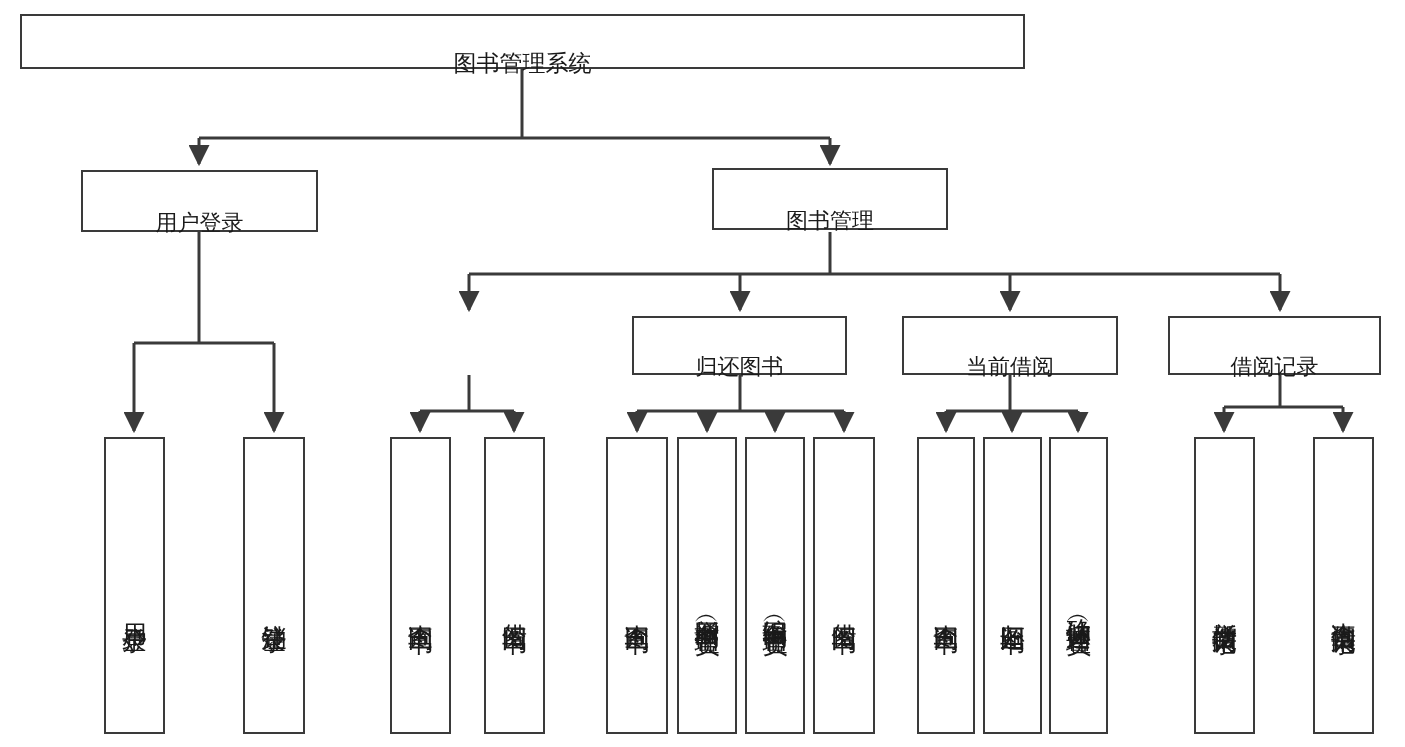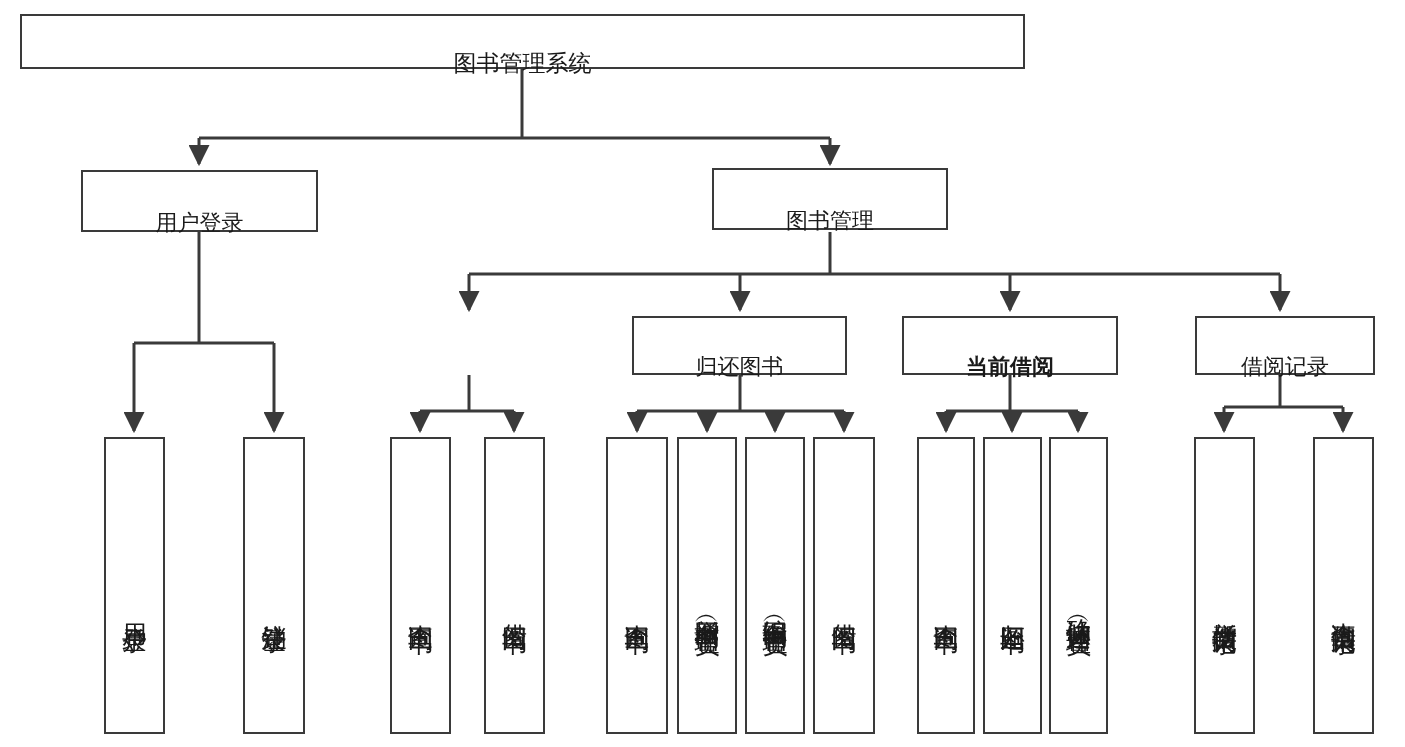--- a/index.html
+++ b/index.html
@@ -133,24 +133,24 @@
   <div class="node horiz" style="left:81px; top:170px; width:237px; height:62px;">
     <span class="label">用户登录</span>
   </div>
   <div class="node horiz" style="left:712px; top:168px; width:236px; height:62px;">
     <span class="label">图书管理</span>
   </div>
 
   <div class="node horiz" style="left:632px; top:316px; width:215px; height:59px;">
     <span class="label">归还图书</span>
   </div>
-  <div class="node horiz" style="left:902px; top:316px; width:216px; height:59px;font-weight:bold;">
+  <div class="node horiz" style="left:902px; top:316px; width:216px; height:59px;">
     <span class="label">当前借阅</span>
   </div>
-  <div class="node horiz" style="left:1195px; top:316px; width:180px; height:59px;">
+  <div class="node horiz" style="left:1168px; top:316px; width:213px; height:59px;">
     <span class="label">借阅记录</span>
   </div>
 
   <div class="node vert" style="left:104px; top:437px; width:61px; height:297px;">
     <span class="label">用户登录</span>
   </div>
   <div class="node vert" style="left:243px; top:437px; width:62px; height:297px;">
     <span class="label">注销登录</span>
   </div>
 

